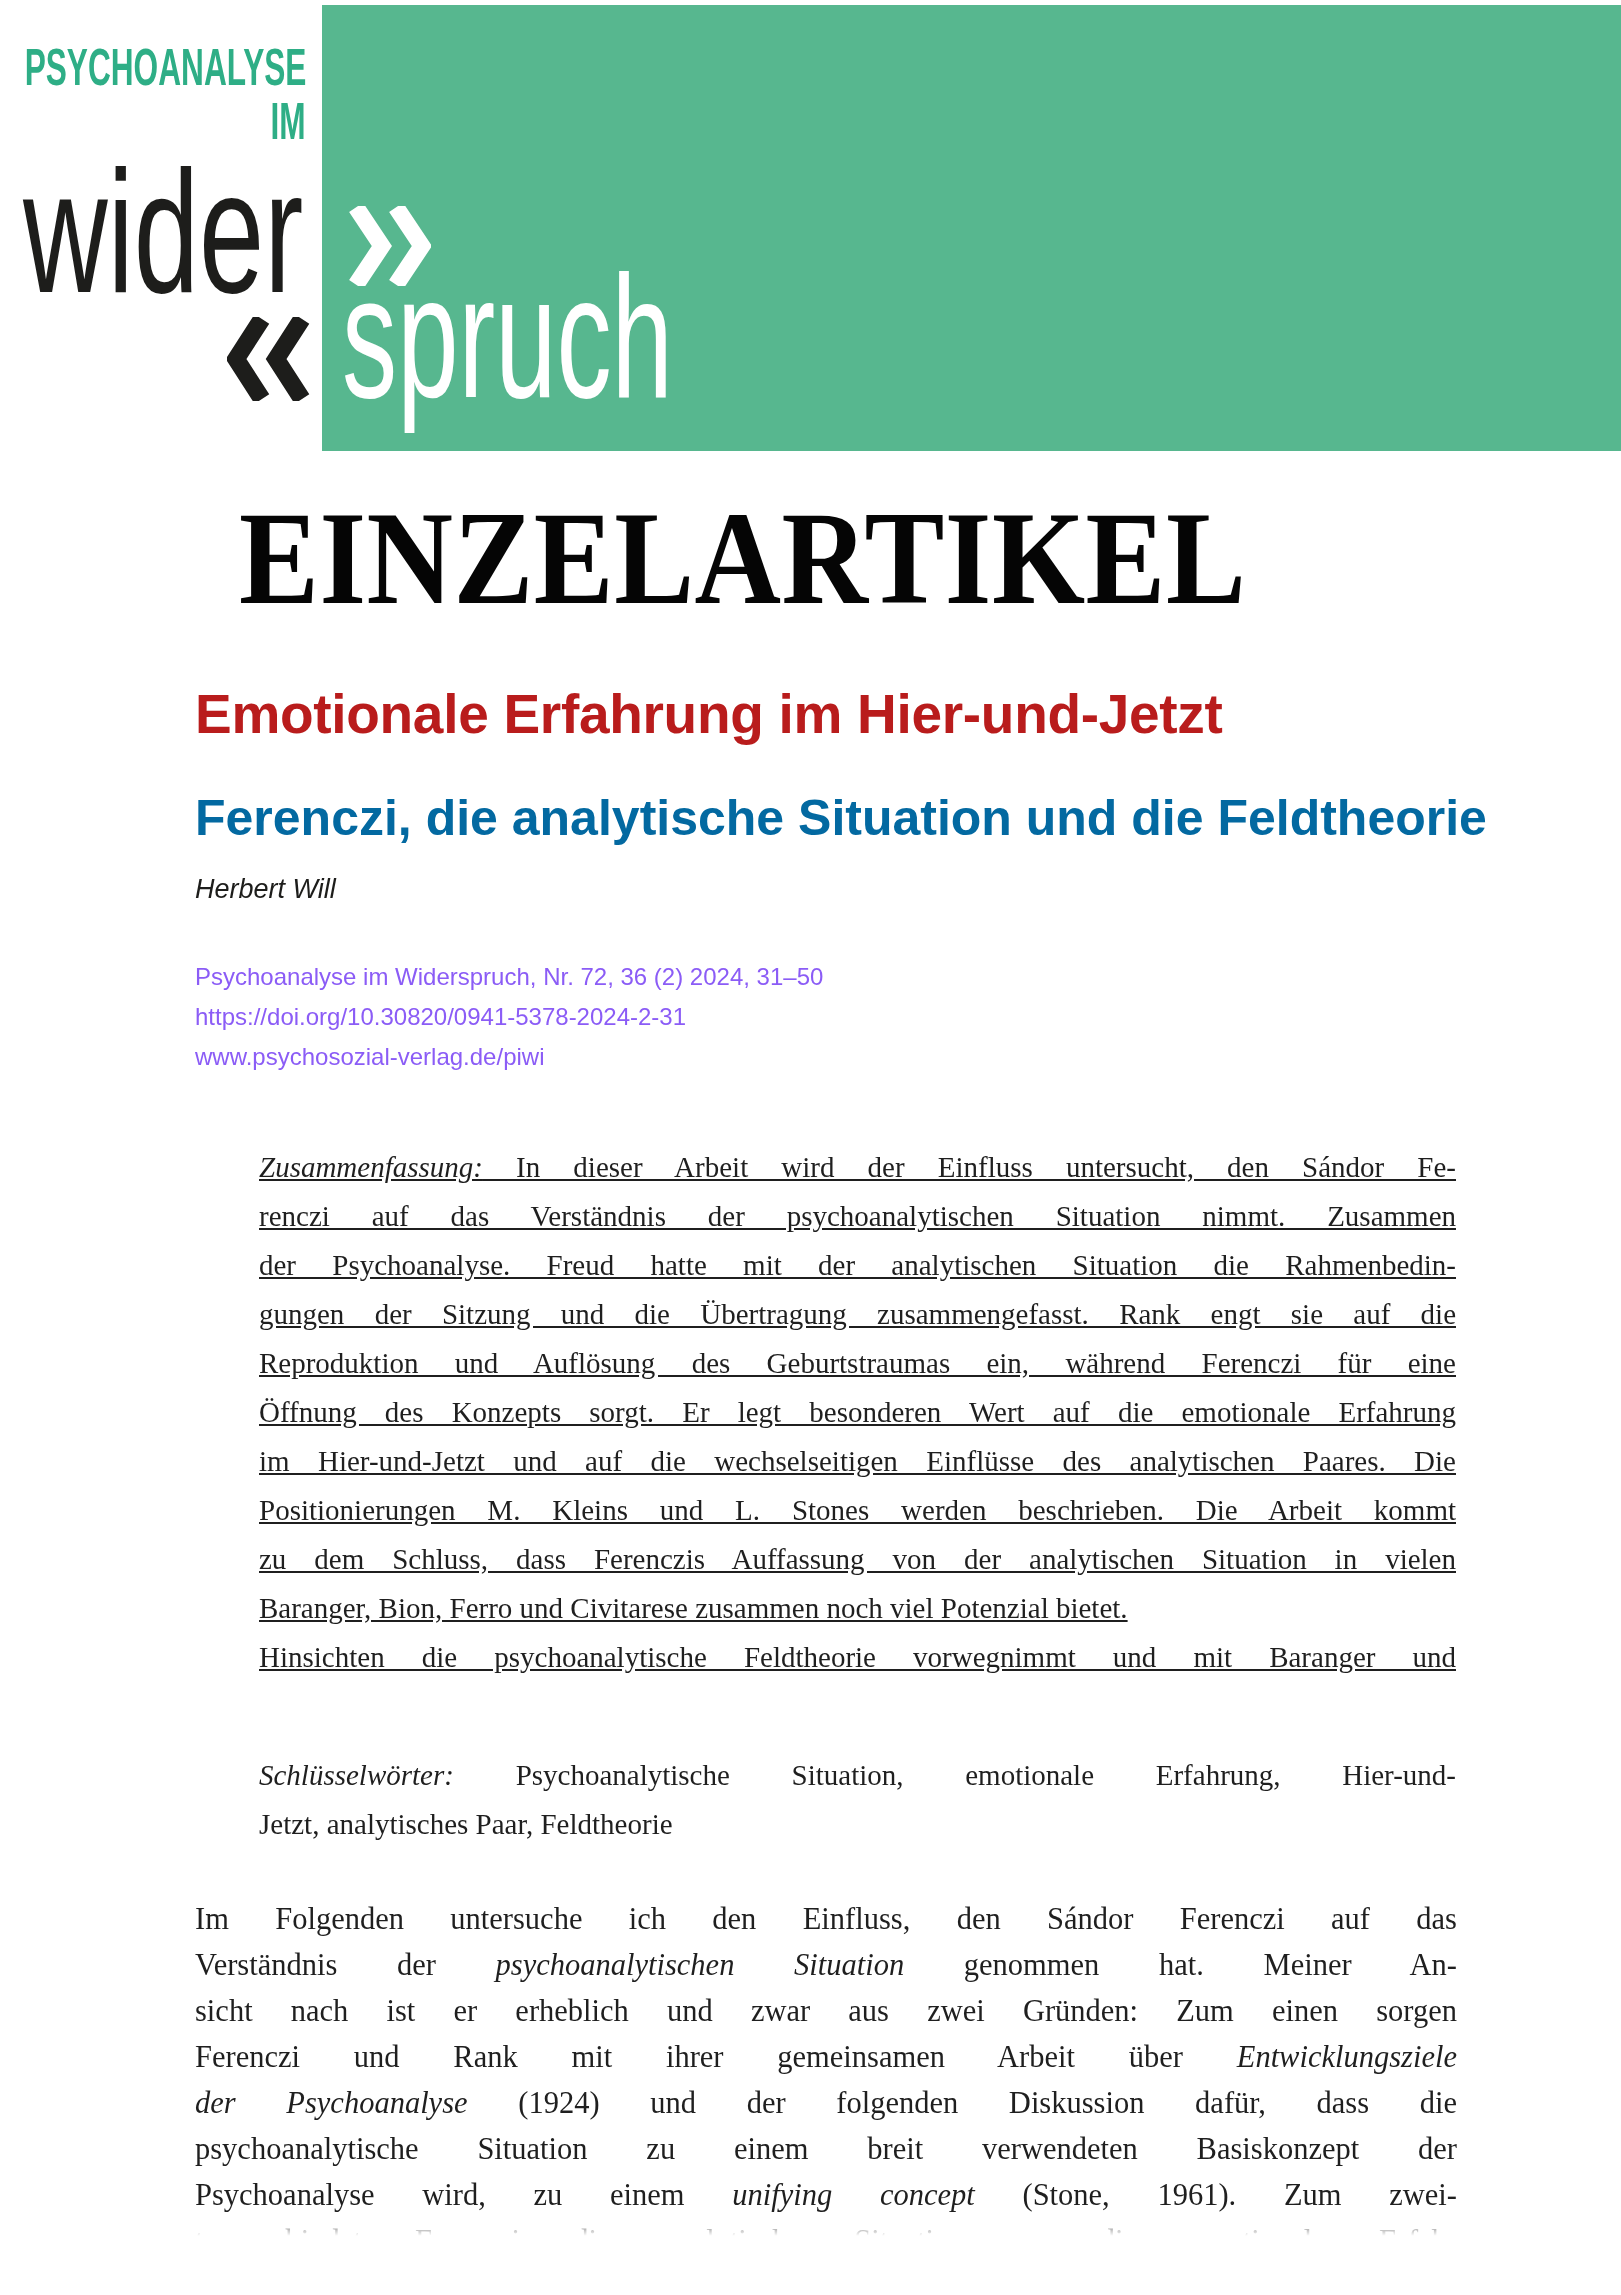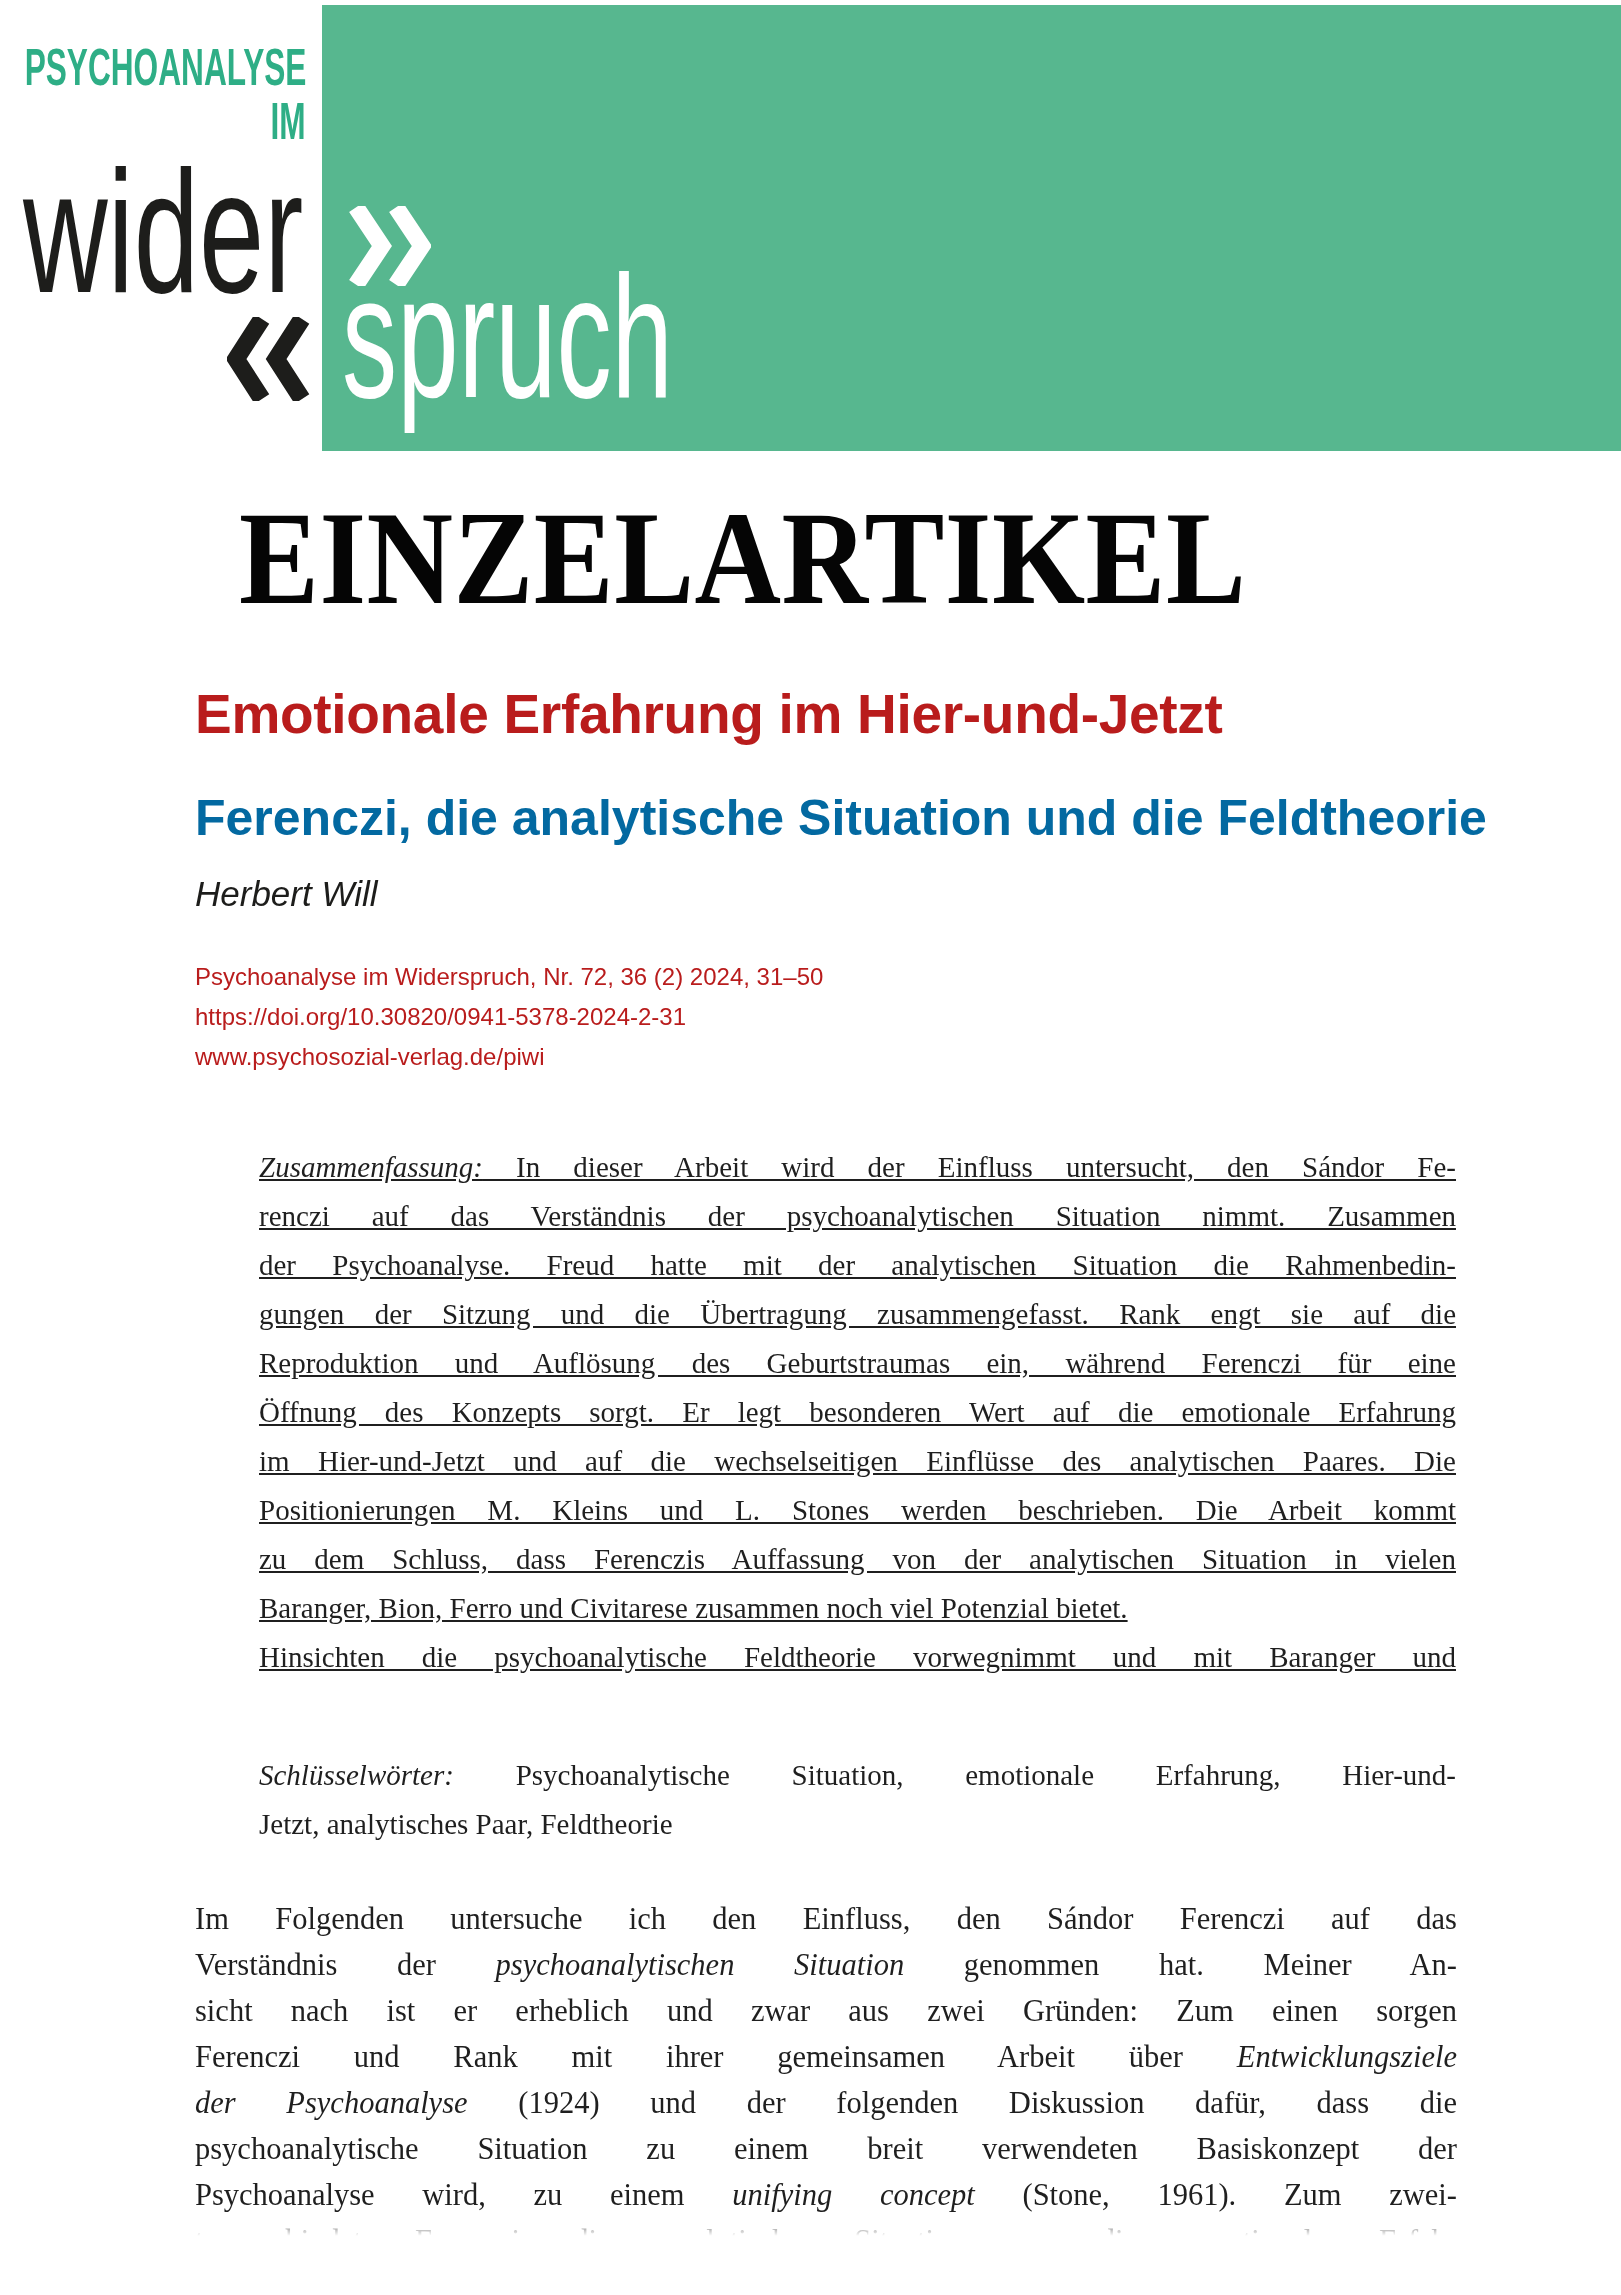--- a/index.html
+++ b/index.html
@@ -55,26 +55,26 @@
   }
   .article-subtitle{
     position:absolute;left:195px;top:793px;width:1297px;
     font-family:Liberation Sans, sans-serif;
     font-weight:bold;font-size:50px;line-height:1;color:#0369a1;
     white-space:nowrap;
   }
   .author-name{
     position:absolute;left:195px;top:876px;
     font-family:"Liberation Sans","DejaVu Sans",sans-serif;
-    font-style:italic;font-size:35px;line-height:1;color:#1d1d1b;
+    font-style:italic;font-size:27px;line-height:1;color:#1d1d1b;
   }
   .citation-block{
     position:absolute;left:195px;top:957px;width:1232px;
     font-family:"Liberation Sans","DejaVu Sans",sans-serif;
-    font-size:24px;line-height:40px;color:#b91c1c;
+    font-size:24px;line-height:40px;color:#8b5cf6;
   }
   
   .abstract-block{
     position:absolute;left:259px;top:1143px;width:1197px;
     font-size:29px;line-height:49px;text-decoration:underline;
   }
   .keywords-block{
     position:absolute;left:259px;top:1751px;width:1197px;
     font-size:29px;line-height:49px;
   }

